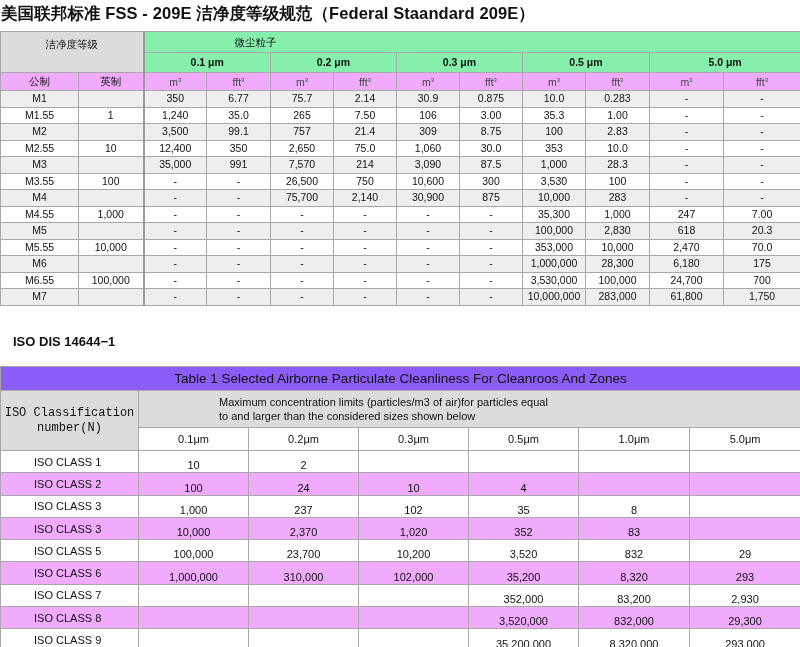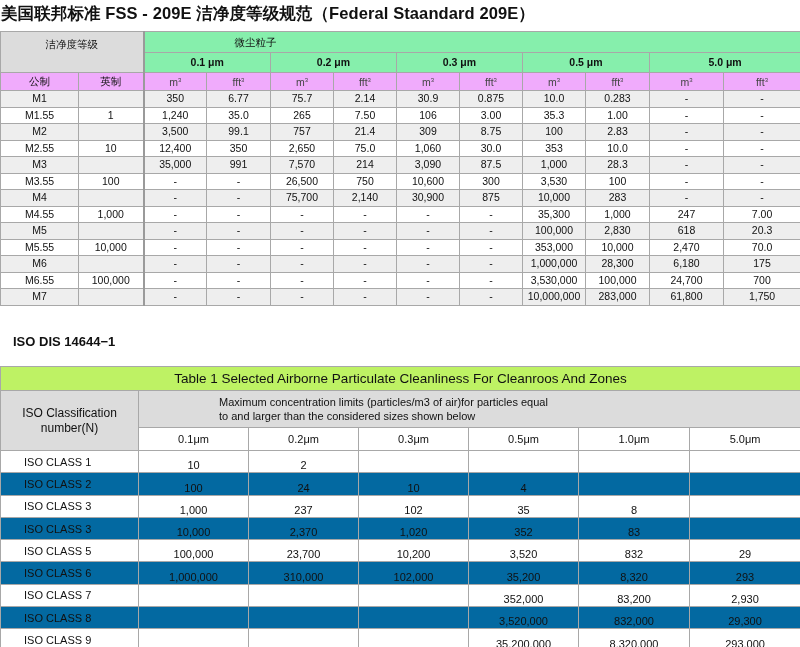--- a/index.html
+++ b/index.html
@@ -18,27 +18,27 @@
   #t1 tr.units td.cn { color: #111; }
   #t1 tr.even td { background: #eeeeee; }
   #t1 tr.odd td { background: #ffffff; }
   #t1 td.sep { border-left: 2px solid #9a9a9a; }
   sup { font-size: 6px; vertical-align: 4px; }
   #t1 td.corner { background: #dcdcdc; vertical-align: top; padding-top: 5px; }
   #t1 td.micro { text-align: left; padding-left: 90px; }
 
   #t2 { left: 0; top: 366px; width: 800px; }
   #t2 td { font-size: 11px; height: 20.3px; }
-  #t2 tr.title td { background: #bef264; font-size: 13.5px; height: 23px; }
+  #t2 tr.title td { background: #8b5cf6; font-size: 13.5px; height: 23px; }
   #t2 tr.mc td.mctext { background: #dcdcdc; text-align: left; padding-left: 80px; font-size: 11px; line-height: 14.5px; height: 36px; white-space: normal; }
-  #t2 td.isoh { background: #dcdcdc; font-size: 12px; line-height: 15px; white-space: normal; }
+  #t2 td.isoh { background: #dcdcdc; font-size: 12px; line-height: 15px; white-space: normal; font-family: Liberation Mono, monospace; }
   #t2 tr.sizes td { background: #ffffff; height: 22px; text-align: center; }
   #t2 tr.row td { vertical-align: bottom; padding-bottom: 1px; }
-  #t2 tr.row td.name { vertical-align: middle; text-align: left; padding-left: 23px; padding-bottom: 0; }
-  #t2 tr.even td { background: #0369a1; }
+  #t2 tr.row td.name { vertical-align: middle; text-align: left; padding-left: 33px; padding-bottom: 0; }
+  #t2 tr.even td { background: #f0abfc; }
   #t2 tr.odd td { background: #ffffff; }
 </style>
 </head>
 <body>
 
 <div class="h1">美国联邦标准 FSS - 209E 洁净度等级规范（Federal Staandard 209E）</div>
 
 <table id="t1">
   <colgroup>
     <col style="width:78px">

